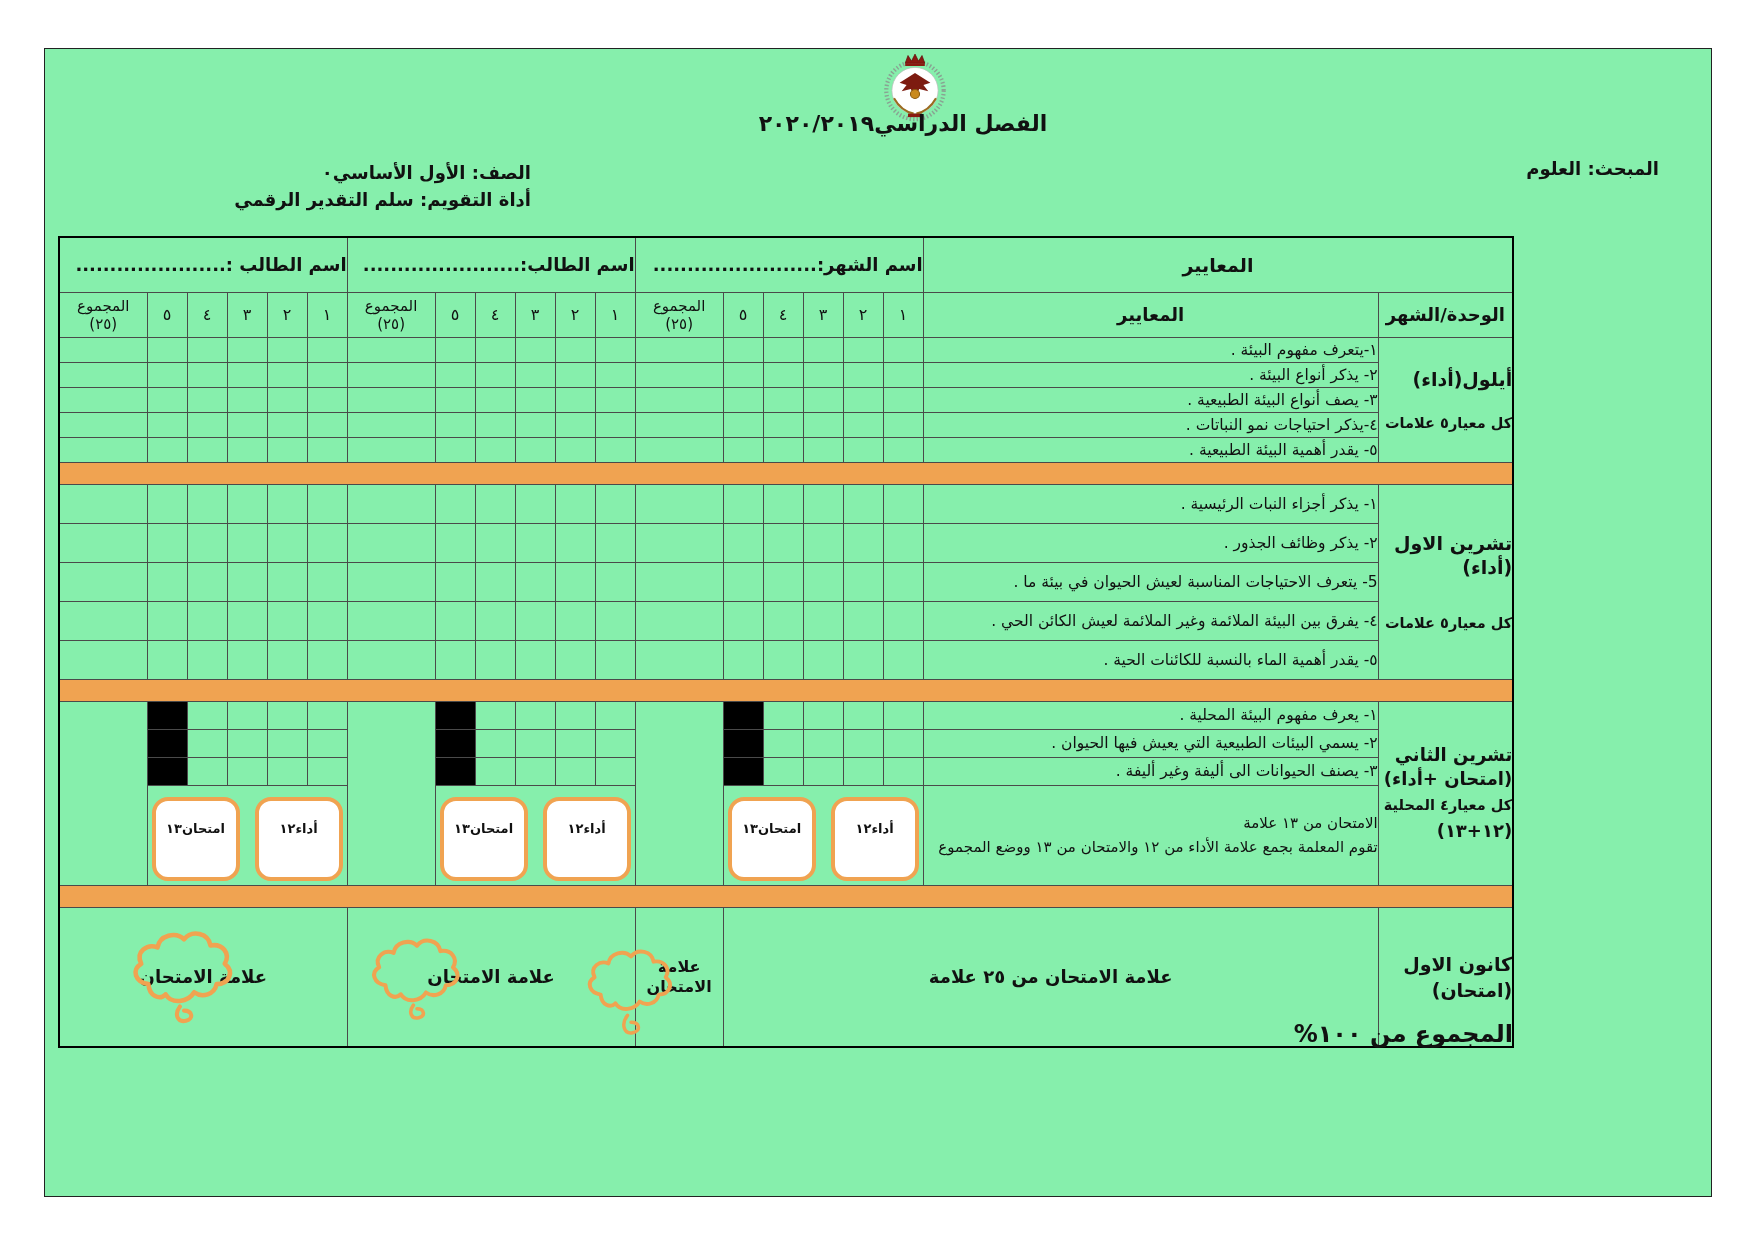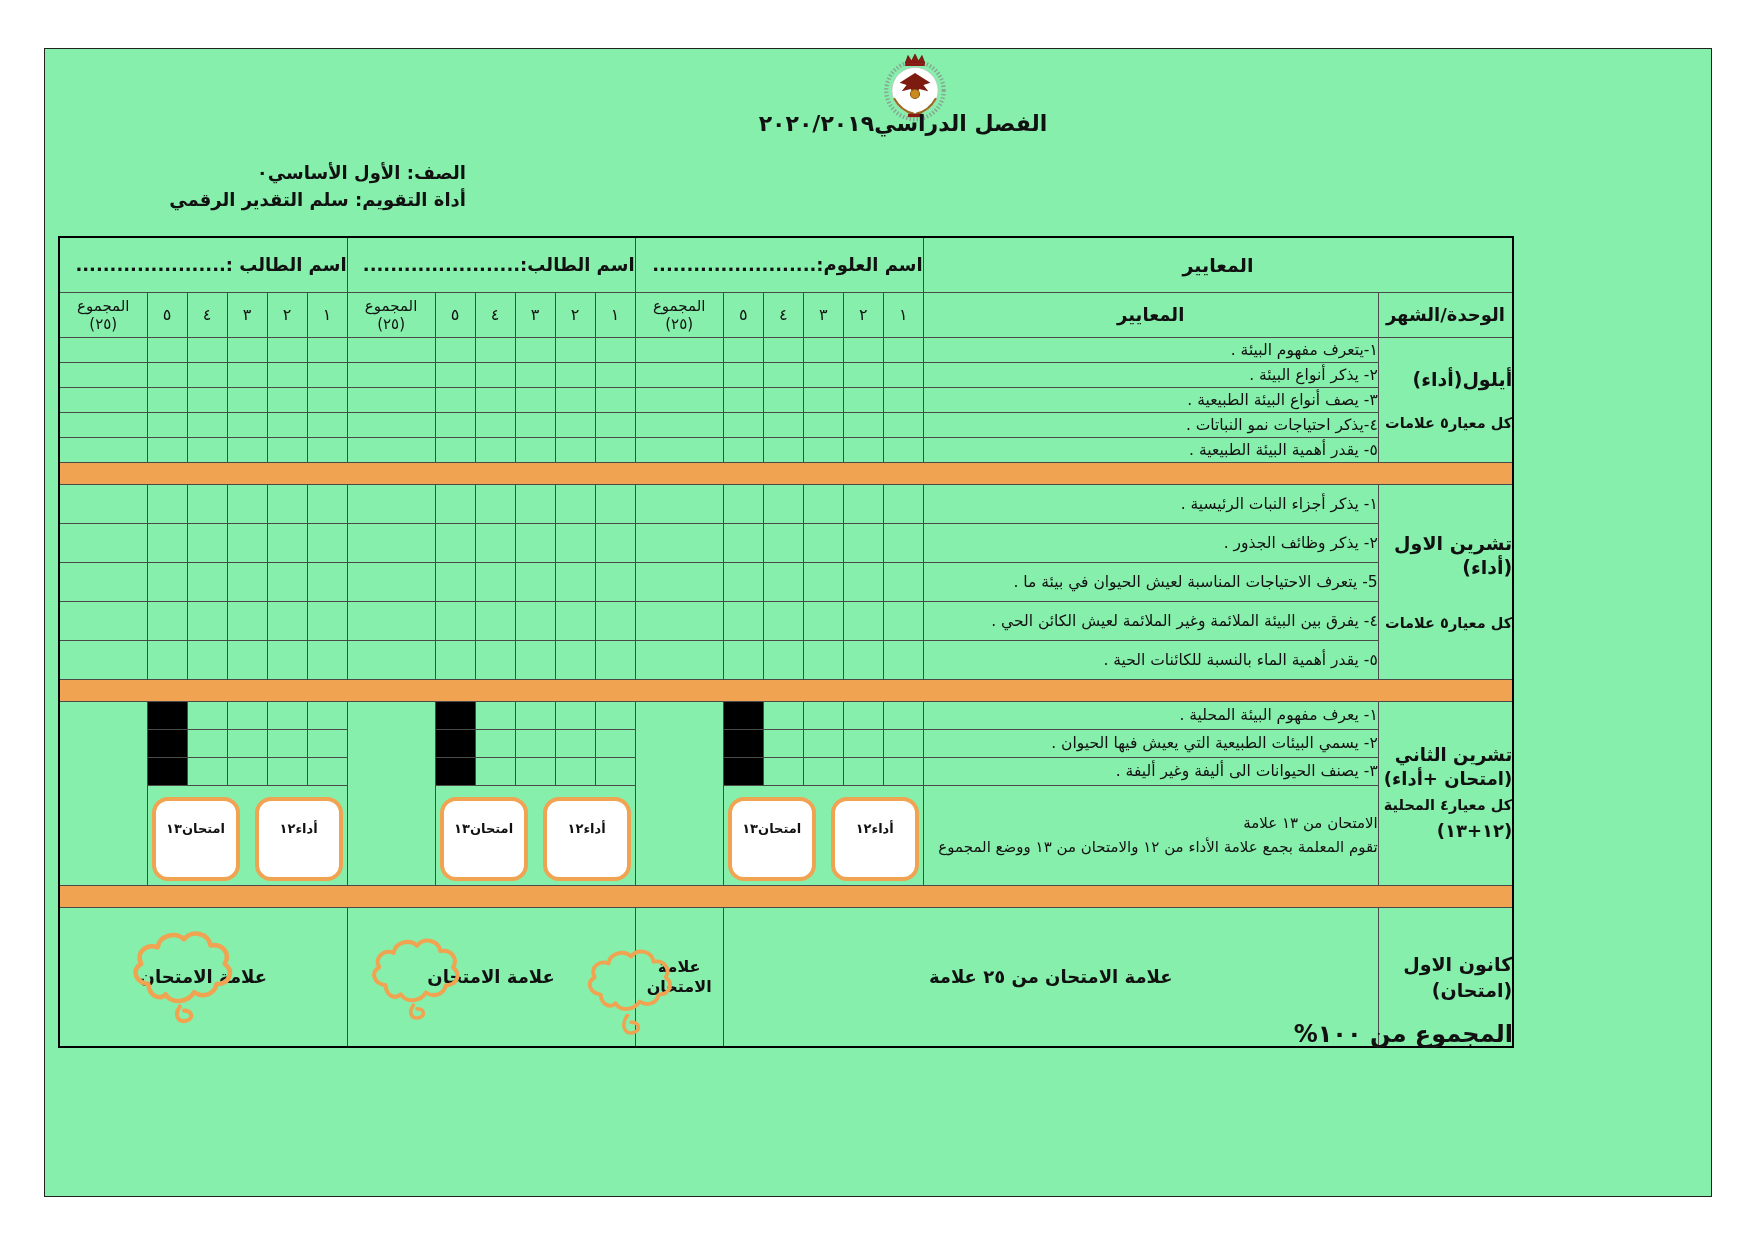--- a/index.html
+++ b/index.html
@@ -3,21 +3,21 @@
 <meta charset="utf-8">
 <style>
   html,body{margin:0;padding:0;background:#fff;}
   body{width:1754px;height:1241px;position:relative;font-family:"DejaVu Sans",sans-serif;color:#111;}
   .frame{position:absolute;left:44px;top:48px;width:1666px;height:1147px;border:1.5px solid #222;background:#86efac;}
   .abs{position:absolute;}
   
   .title{left:633px;top:62px;width:450px;text-align:center;font-weight:bold;font-size:22px;direction:rtl;}
   .info-right{right:52px;top:106px;text-align:right;direction:rtl;font-weight:bold;font-size:18px;line-height:27px;}
   .info-center{left:576px;top:138px;width:400px;text-align:center;direction:rtl;font-weight:bold;font-size:19px;}
-  .info-left{right:1245px;top:110px;width:360px;text-align:right;direction:rtl;font-weight:bold;font-size:18px;line-height:27px;white-space:nowrap;}
+  .info-left{right:1180px;top:110px;width:360px;text-align:right;direction:rtl;font-weight:bold;font-size:18px;line-height:27px;white-space:nowrap;}
   
   table.sheet{position:absolute;left:13px;top:187px;width:1454px;border-collapse:collapse;table-layout:fixed;direction:rtl;border:2px solid #000;}
   table.sheet td{border:1px solid #4a4a4a;padding:0;vertical-align:middle;overflow:hidden;}
   col.col-unit{width:135px;} col.col-crit{width:455px;}
   col.col-score{width:40px;} col.col-total{width:88px;}
   tr.rh-name{height:55px;} tr.rh-sub{height:45px;} tr.rh-sep{height:25px;}
   tr.rh-div{height:22px;} tr.rh-oct{height:39px;} tr.rh-nov{height:28px;}
   tr.rh-box{height:100px;} tr.rh-dec{height:140px;}
   td.divider{background:var(--accent,#F0A351);border-left:2px solid #000;border-right:2px solid #000;}
   td.blackout{background:#000;border-color:#222;}
@@ -58,20 +58,21 @@
       <circle cx="50" cy="60" r="6.5" fill="#c98a1e" stroke="#8a5a10" stroke-width="1.5"></circle>
       <path d="M20,66 Q30,84 48,88" fill="none" stroke="#9a6b1f" stroke-width="3"></path>
       <path d="M80,66 Q70,84 52,88" fill="none" stroke="#9a6b1f" stroke-width="3"></path>
       <rect x="40" y="88" width="20" height="5" fill="#8a1a12"></rect>
     </svg>
   </div>
 
   <div class="abs title">الفصل الدراسي٢٠٢٠/٢٠١٩</div>
 
   <div class="abs info-right">
+    <div>المبحث: العلوم</div>
   </div>
 
 
   <div class="abs info-left">
     <div>الصف: الأول الأساسي٠</div>
     <div>أداة التقويم: سلم التقدير الرقمي</div>
   </div>
 
   <table class="sheet">
     <colgroup>
@@ -81,21 +82,21 @@
         <col class="col-total">
       <col class="col-score" span="5">
         <col class="col-total">
       <col class="col-score" span="5">
         <col class="col-total">
     </colgroup>
 
     <tbody>
         <tr class="rh-name">
       <td colspan="2" class="crit-top">المعايير</td>
-      <td colspan="6" class="name-cell blk-end">اسم العلوم:........................</td>
+      <td colspan="6" class="name-cell blk-end">اسم الشهر:........................</td>
       <td colspan="6" class="name-cell blk-end">اسم الطالب:.......................</td>
       <td colspan="6" class="name-cell blk-end">اسم الطالب :......................</td>
     </tr>
 
     <tr class="rh-sub">
       <td class="head-cell">الوحدة/الشهر</td>
       <td class="head-cell">المعايير</td>
 
       <td class="num-cell">١</td>
       <td class="num-cell">٢</td>

